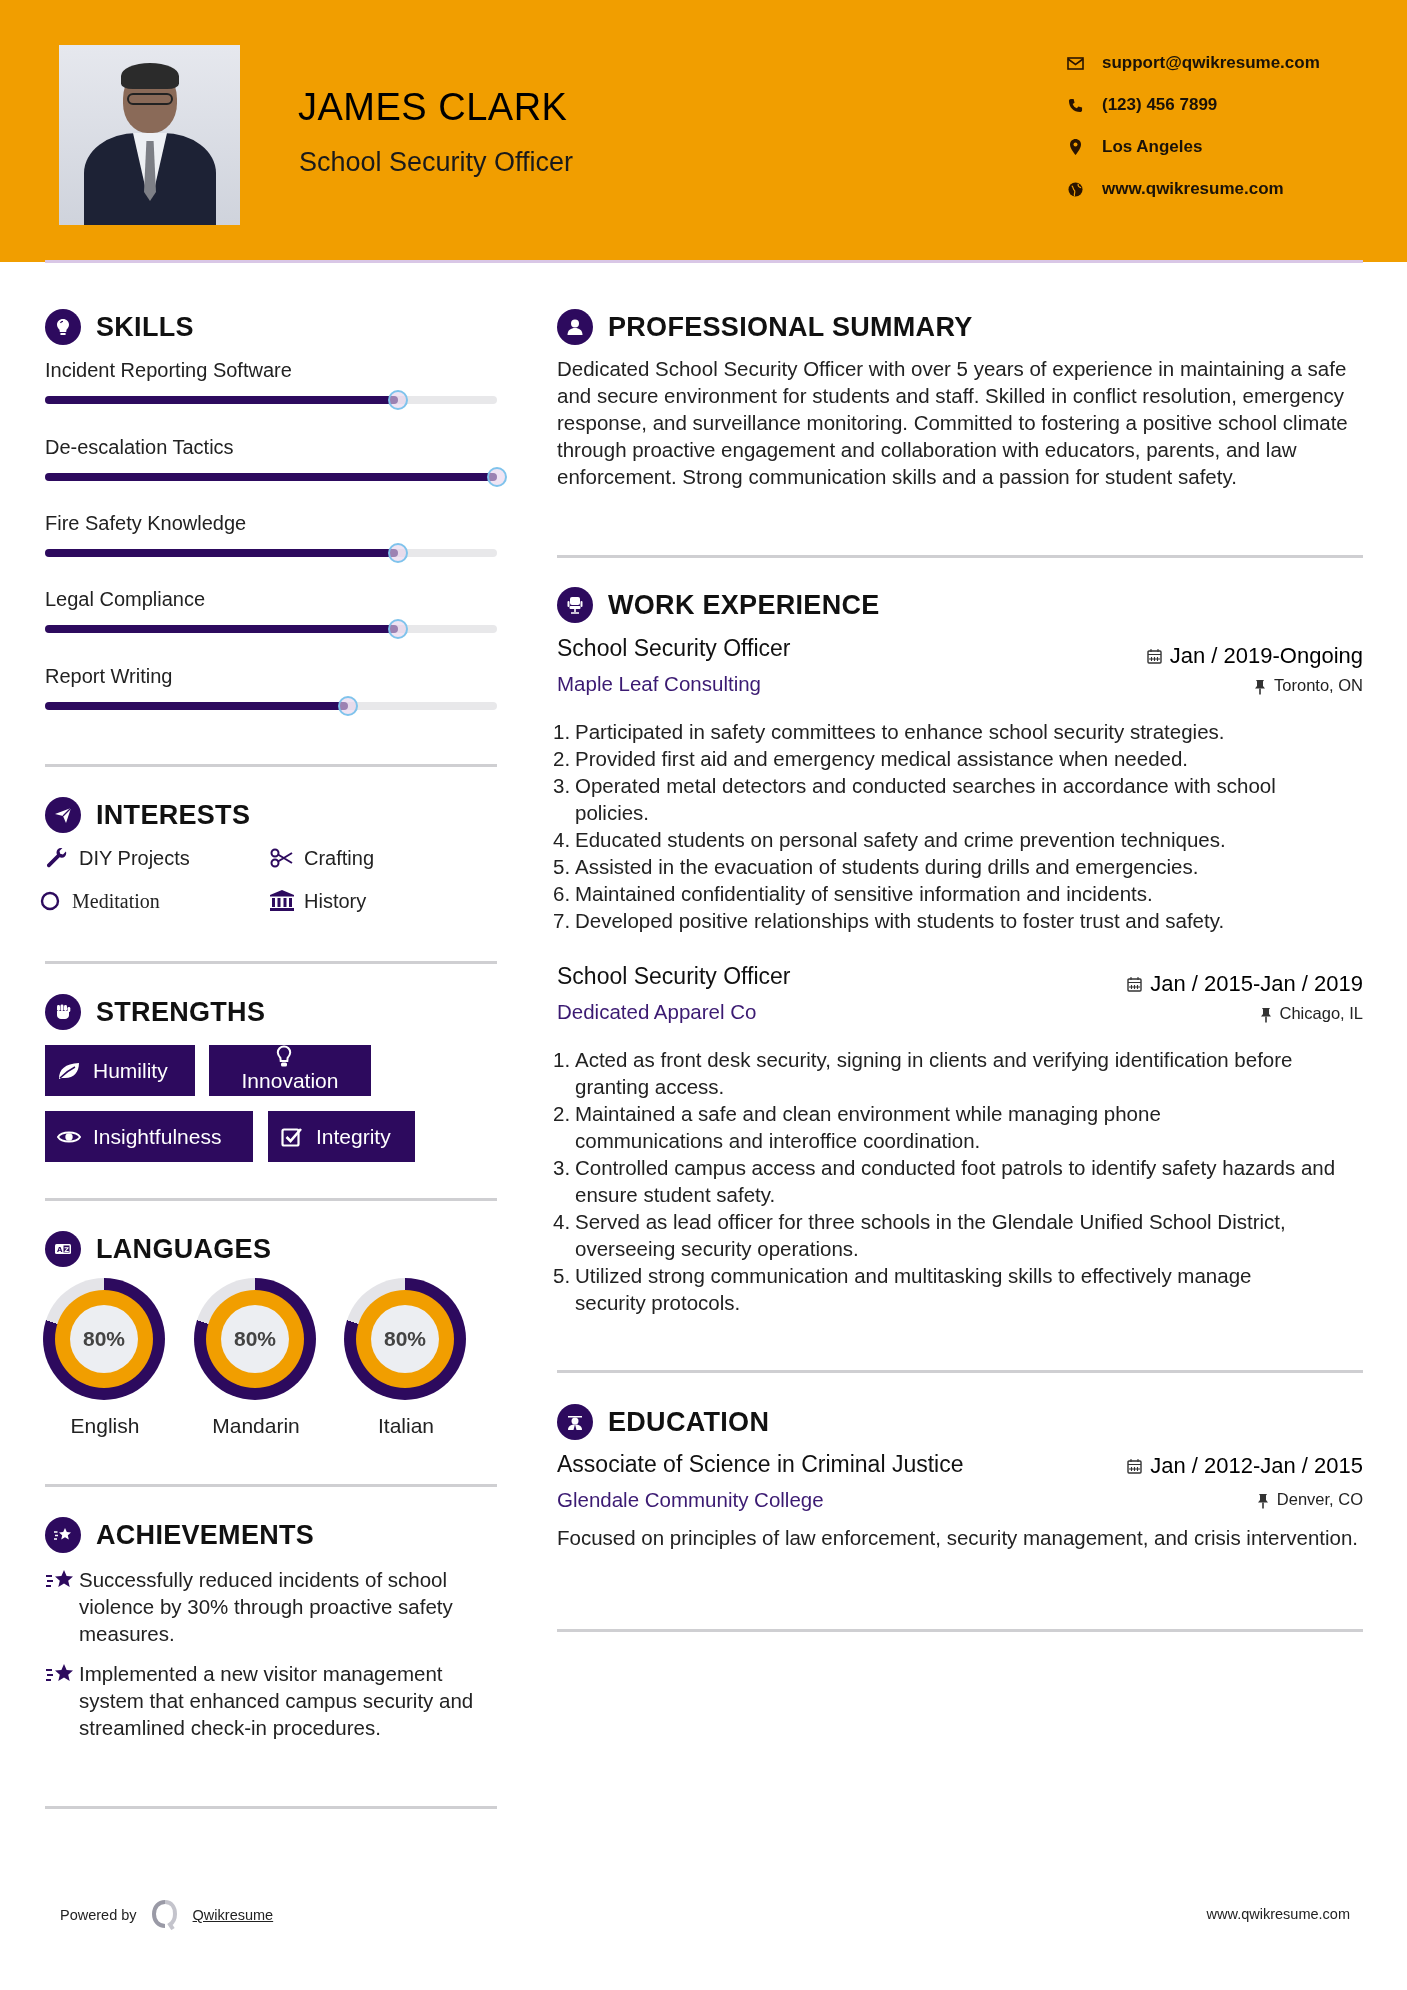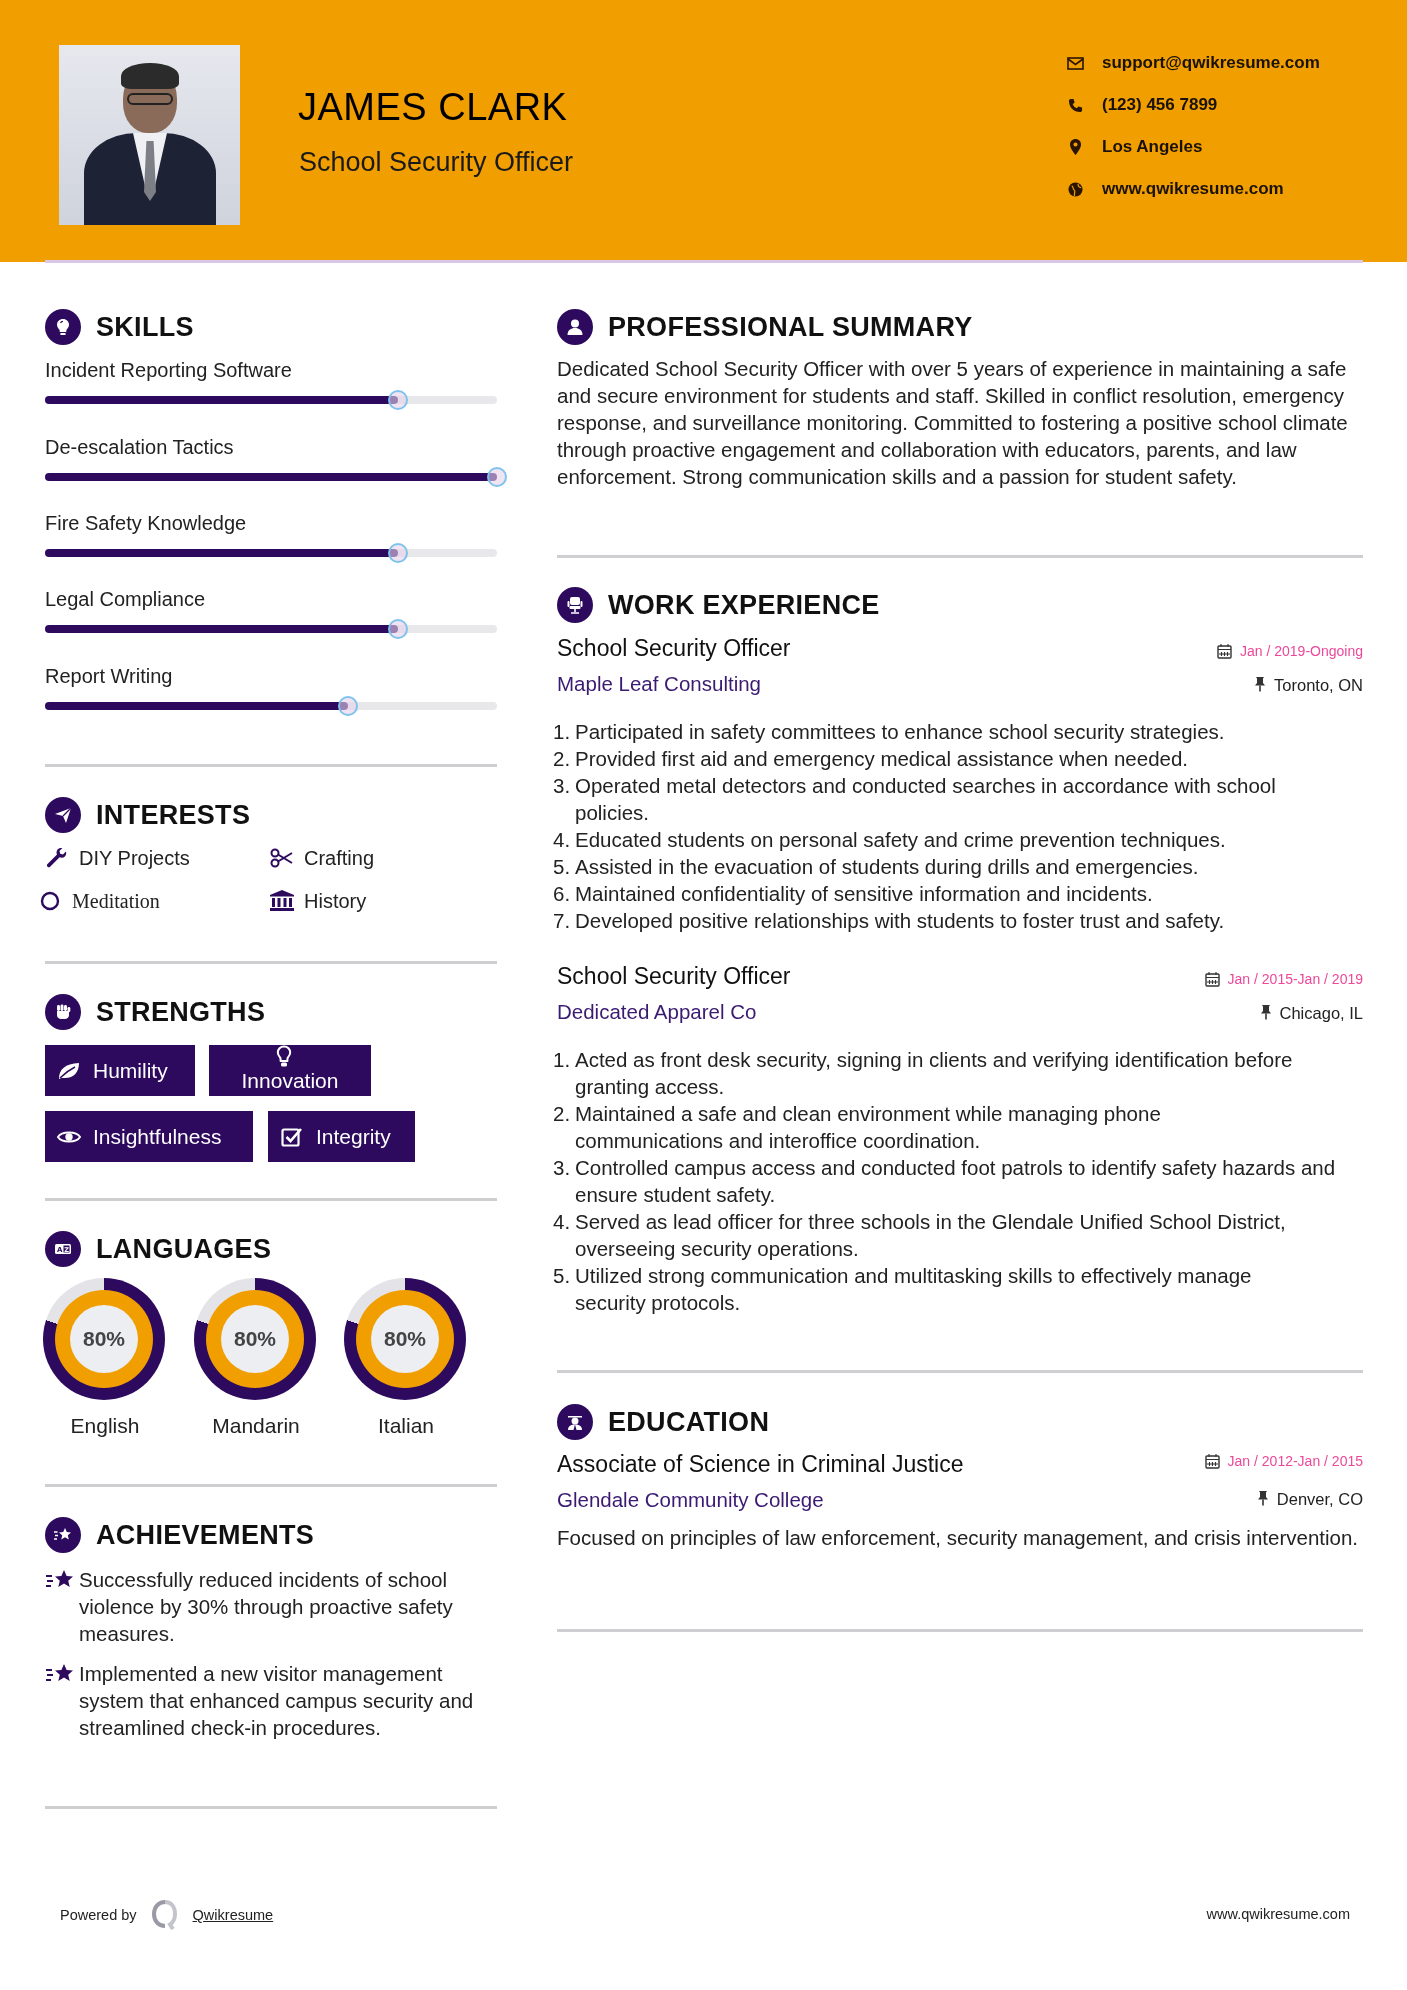--- a/index.html
+++ b/index.html
@@ -56,22 +56,22 @@
   
   .ach { position: absolute; left: 45px; width: 450px; display: flex; }
   .ach .ai { width: 34px; flex: none; padding-top: 2px; }
   .ach .at { font-size: 20.5px; line-height: 27px; color: #222; }
 
   
   .summary { position: absolute; left: 557px; top: 355px; width: 800px; font-size: 20.5px; line-height: 27px; color: #222; }
   .job { position: absolute; left: 557px; width: 806px; }
   .job-title { font-size: 23px; color: #111; line-height: 1; }
   .job-company { position: absolute; left: 0; top: 37px; font-size: 20.5px; color: #3b1a72; line-height: 1; }
-  .job-date { position: absolute; right: 0; top: 6px; font-size: 14px; color: #ec4899; display: flex; align-items: center; }
-  .job-loc { position: absolute; right: 0; top: 39px; font-size: 16.5px; color: #222; display: flex; align-items: flex-start; }
+  .job-date { position: absolute; right: 0; top: 6px; font-size: 22px; color: #000000; display: flex; align-items: center; }
+  .job-loc { position: absolute; right: 0; top: 39px; font-size: 16.5px; color: #222; display: flex; align-items: flex-end; }
   .job-date svg, .job-loc svg { margin-right: 8px; }
   .job-list { position: absolute; left: -4px; top: 81px; width: 810px; list-style: none; }
   .job-list li { display: flex; font-size: 20.5px; line-height: 27px; color: #222; }
   .job-list li .num { width: 22px; flex: none; }
   .edu-desc { position: absolute; left: 0; top: 71px; width: 806px; font-size: 20.5px; line-height: 27px; color: #222; }
 
   
   .footer-left { position: absolute; left: 60px; top: 1900px; display: flex; align-items: center; font-size: 14.5px; color: #222; }
   .footer-left .q { width: 28px; height: 30px; margin: 0 14px 0 14px; }
   .footer-left a { color: #222; text-decoration: underline; }

